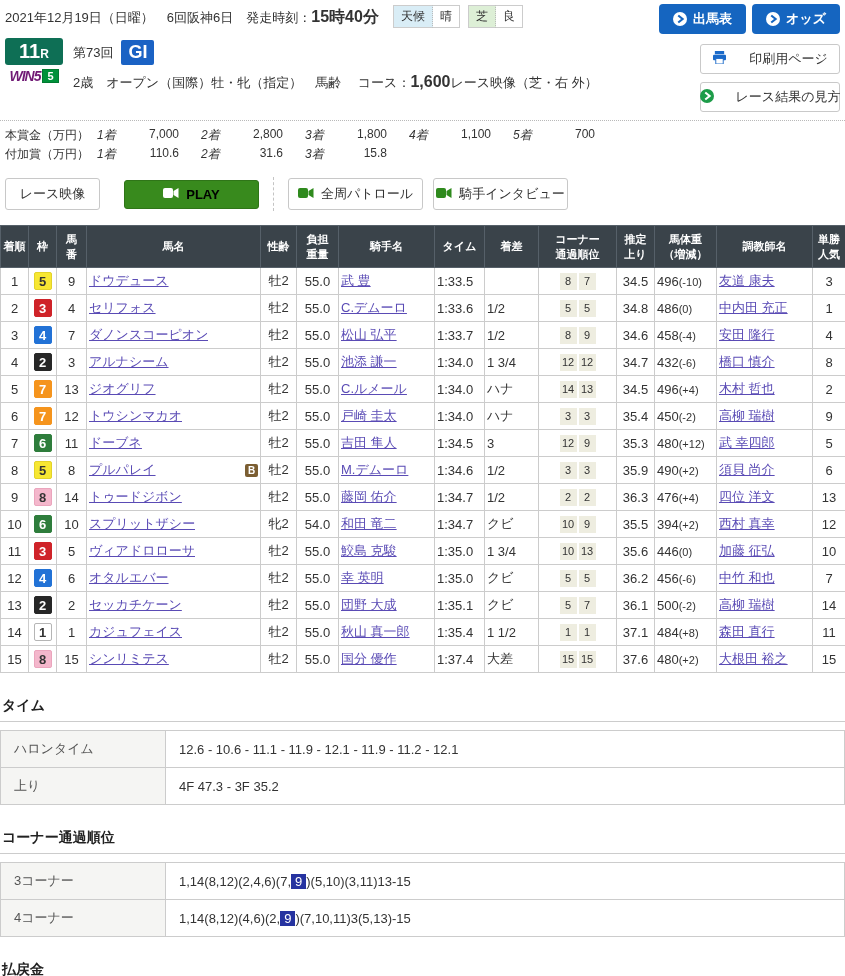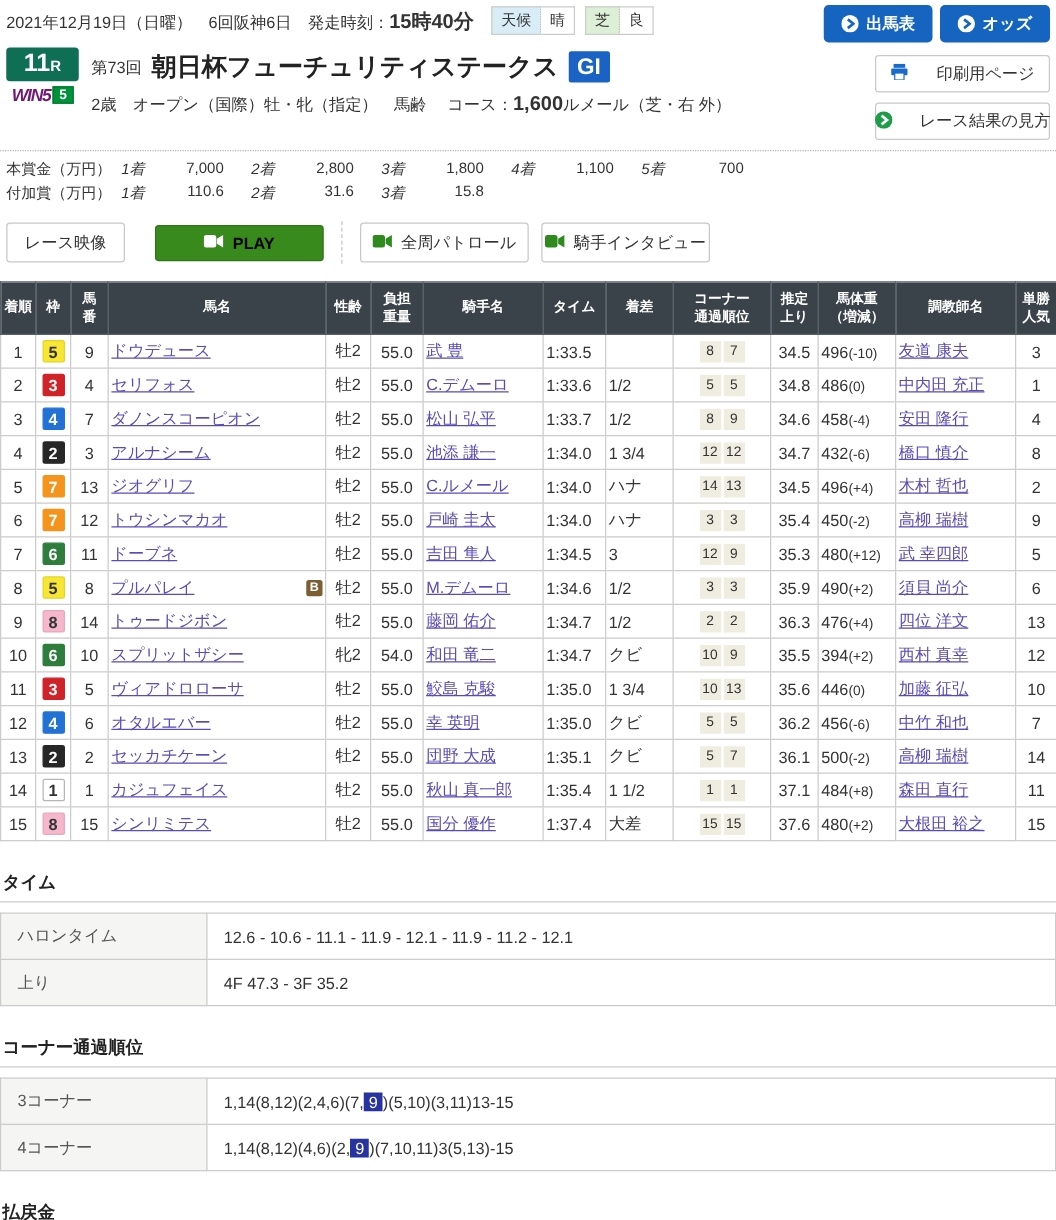--- a/index.html
+++ b/index.html
@@ -160,26 +160,25 @@
   <div class="race-no-col">
     <div class="race-no"><span>11</span><span class="r-sub">R</span></div>
     <div class="win5">
       <span class="win5-txt">WIN5</span>
       <span class="win5-box">5</span>
     </div>
   </div>
   <div class="race-title-col">
     <div class="race-title-line">
       <span class="race-edition">第73回</span>
-      <span class="race-title">朝日杯フューチュリティステークス</span>
       <span class="grade-badge">GI</span>
     </div>
     <div class="race-cond-line">
       <span>2歳　オープン（国際）牡・牝（指定）　馬齢</span>　
-      <span>コース：</span><span class="course-val">1,600</span><span>ルメール（芝・右 外）</span>
+      <span>コース：</span><span class="course-val">1,600</span><span>レース映像（芝・右 外）</span>
     </div>
   </div>
   <div class="race-links-col">
     <button class="btn-white">
       <span><svg width="15" height="13" viewBox="0 0 16 14" fill="#1b6ac9">
             <rect x="3" y="0" width="10" height="3.5"></rect>
             <rect x="1" y="4" width="14" height="6" rx="1"></rect>
             <rect x="4" y="8" width="8" height="6" fill="#fff" stroke="#1b6ac9"></rect>
           </svg></span>
       <span>印刷用ページ</span>

